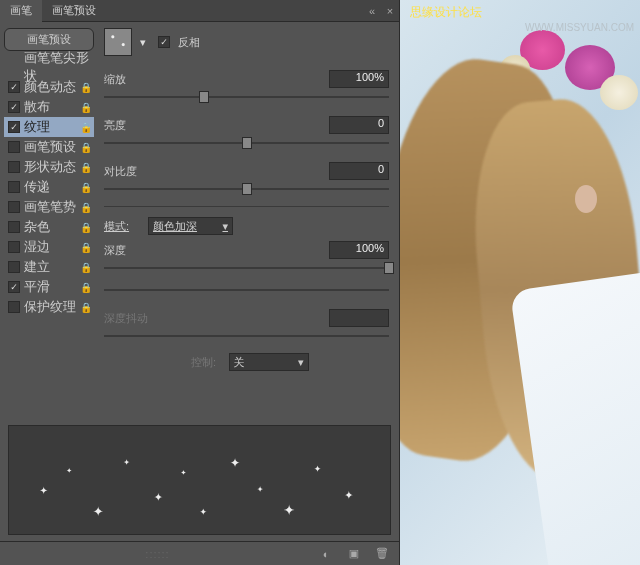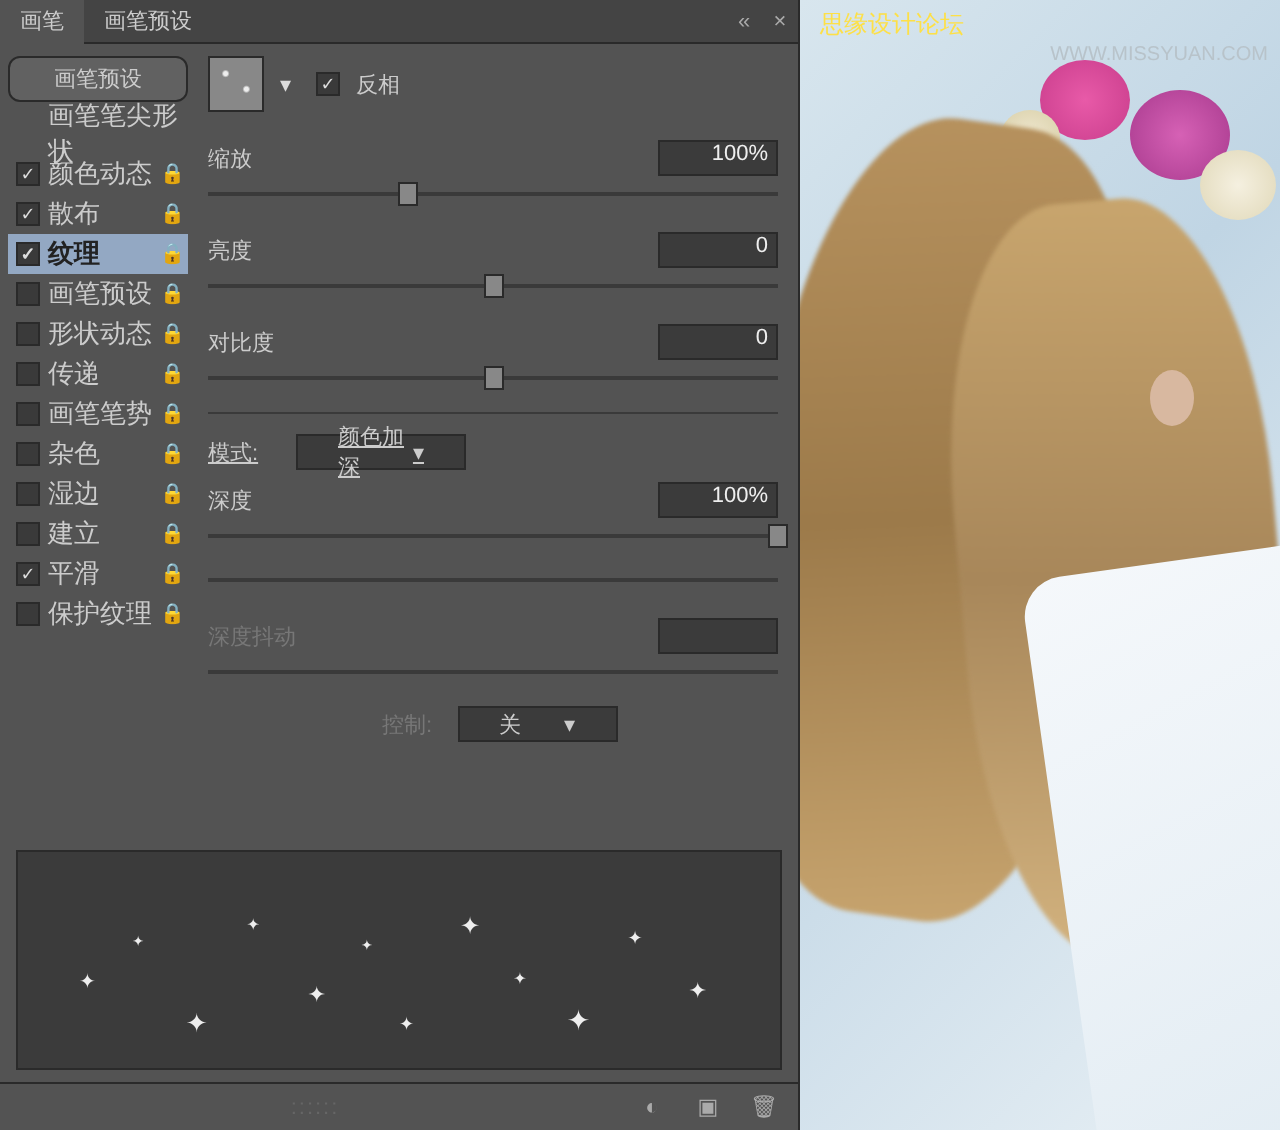--- a/index.html
+++ b/index.html
@@ -7,42 +7,42 @@
 .panel{width:400px;height:565px;background:#535353;border-right:1px solid #2a2a2a;display:flex;flex-direction:column;}
 .topbar{height:22px;background:#444;display:flex;align-items:center;border-bottom:1px solid #2a2a2a;}
 .tab{padding:4px 10px;font-size:11px;cursor:pointer;}
 .tab.active{background:#535353;}
 .topbar .spacer{flex:1;}
 .iconbtn{width:18px;height:18px;display:flex;align-items:center;justify-content:center;cursor:pointer;color:#aaa;}
 .body{flex:1;display:flex;}
 .sidebar{width:98px;padding:6px 4px;display:flex;flex-direction:column;gap:0;}
 .btn{background:#616161;border:1px solid #2a2a2a;border-radius:6px;padding:3px 8px;font-size:11px;cursor:pointer;margin-bottom:6px;text-align:center;}
 .row{display:flex;align-items:center;height:20px;padding:0 3px;border:1px solid transparent;cursor:pointer;}
-.row.active{background:#93a8c3;font-weight:bold;}
+.row.active{background:#93a8c3;}
 .row .chk{width:12px;height:12px;border:1px solid #2a2a2a;background:#3a3a3a;margin-right:4px;display:flex;align-items:center;justify-content:center;}
 .row .chk.on::after{content:"✓";font-size:9px;color:#ddd;}
 .row .lbl{flex:1;font-size:13px;}
 .row.active .lbl{color:#222;}
 .row .lock{width:10px;color:#999;font-size:10px;}
 .content{flex:1;padding:6px 10px 6px 6px;display:flex;flex-direction:column;}
 .swatch-row{display:flex;align-items:center;gap:8px;margin-bottom:8px;}
 .swatch{width:28px;height:28px;border:1px solid #2a2a2a;background:radial-gradient(circle at 30% 30%,#eee 1px,transparent 2px),radial-gradient(circle at 70% 60%,#eee 1px,transparent 2px),#888;cursor:pointer;}
 .swatch-arrow{width:10px;color:#ddd;cursor:pointer;}
 .cbx{width:12px;height:12px;border:1px solid #2a2a2a;background:#3a3a3a;display:inline-flex;align-items:center;justify-content:center;cursor:pointer;}
 .cbx.on::after{content:"✓";font-size:9px;color:#ddd;}
 .field{display:flex;align-items:center;margin:6px 0 0 0;}
 .field .flabel{width:60px;font-size:11px;}
 .field .flabel.dim{color:#777;}
 .numbox{width:60px;height:18px;background:#3b3b3b;border:1px solid #2a2a2a;text-align:right;padding:0 4px;font-size:11px;color:#eee;}
 .numbox.dim{color:#777;}
 .slider{height:14px;position:relative;margin:2px 0 6px 0;}
 .slider .track{position:absolute;top:6px;left:0;right:0;height:2px;background:#3a3a3a;}
 .slider .thumb{position:absolute;top:1px;width:10px;height:12px;background:#888;border:1px solid #2a2a2a;transform:translateX(-5px);}
 .hr{height:1px;background:#3a3a3a;margin:4px 0;}
-.sel{height:18px;background:#3b3b3b;border:1px solid #2a2a2a;padding:0 20px;display:flex;align-items:center;justify-content:space-between;cursor:pointer;}
+.sel{height:18px;background:#3b3b3b;border:1px solid #2a2a2a;padding:0 4px;display:flex;align-items:center;justify-content:space-between;cursor:pointer;}
 .preview{margin:6px 8px;height:110px;background:#3b3b3b;border:1px solid #2a2a2a;position:relative;}
 .star{position:absolute;color:#eee;}
 .bottombar{height:24px;display:flex;align-items:center;justify-content:flex-end;gap:10px;padding:0 8px;border-top:1px solid #2a2a2a;}
 .bottombar .grip{flex:1;text-align:center;color:#666;letter-spacing:1px;}
 .photo{position:absolute;left:400px;top:0;width:240px;height:565px;background:linear-gradient(135deg,#d8e6ee 0%,#c0d5e4 40%,#e8f0f5 100%);overflow:hidden;}
 .flower{position:absolute;border-radius:50%;}
 .watermark{position:absolute;top:4px;left:410px;font-size:12px;color:#fde047;}
 .watermark2{position:absolute;top:22px;right:6px;font-size:10px;color:#b8c3ca;}
 .hair{position:absolute;border-radius:40%;filter:blur(1px);}
 </style>

